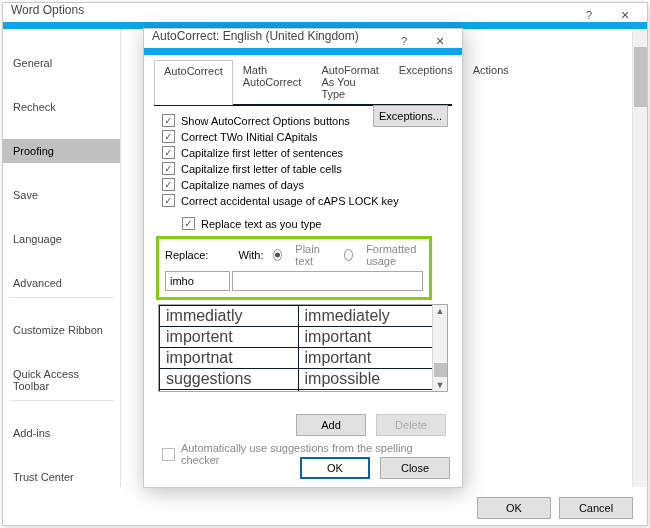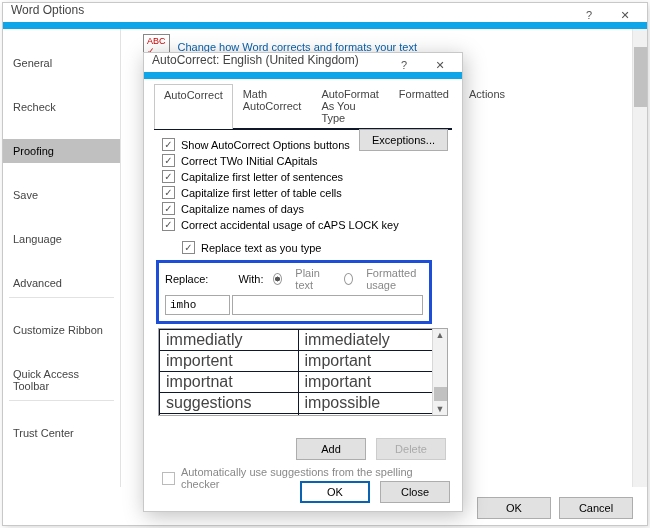--- a/index.html
+++ b/index.html
@@ -17,41 +17,41 @@
   .side-sep { height: 1px; background: #e2e2e2; margin: 2px 6px; }
   .main { flex: 1; padding: 6px 10px 6px 22px; color: #444; position: relative; overflow: hidden; }
   .scrollstub { position: absolute; right: 0; top: 0; bottom: 0; width: 15px; background: #f1f1f1; border-left: 1px solid #e4e4e4; display: flex; flex-direction: column; align-items: center; }
   .scrollstub .thumb { background: #c1c1c1; width: 13px; height: 60px; margin-top: 18px; }
   .abc-icon { display:inline-block; border:1px solid #888; padding:1px 3px; font-size:9px; color:#c00; background:#fff; position:relative; top:-1px;}
   .sect { font-weight: 600; margin: 6px 0 3px 0; color: #333; }
   .cb-row { display: flex; align-items: center; gap: 6px; margin: 4px 0 4px 4px; color: #444; }
   .cb { width: 13px; height: 13px; border: 1px solid #888; display: inline-flex; align-items: center; justify-content: center; font-size: 10px; color: #444; background:#fff;}
   .cb.empty { }
   .cb.checked::after { content: "✓"; font-size: 10px; line-height: 10px; }
-  .rowbtn { border: 1px solid #adadad; background: #e1e1e1; padding: 2px 12px; height: 22px; display:inline-flex; align-items:center;}
+  .rowbtn { border: 1px solid #adadad; background: #e1e1e1; padding: 2px 5px; height: 22px; display:inline-flex; align-items:center;}
   .rowbtn.primary { background: #fff; border:1px solid #0a63b0; box-shadow: inset 0 0 0 1px #0a63b0; }
   .footer { position: absolute; bottom: 6px; right: 14px; display: flex; gap: 8px; }
   .footer .rowbtn { width: 74px; justify-content: center; }
   
-  #acdlg { left: 143px; top: 52px; width: 320px; height: 460px; z-index: 5; box-shadow: 2px 4px 20px rgba(0,0,0,0.25); }
+  #acdlg { left: 143px; top: 28px; width: 320px; height: 460px; z-index: 5; box-shadow: 2px 4px 20px rgba(0,0,0,0.25); }
   .ac-body { padding: 4px 10px 8px 10px; position: relative; height: calc(100% - 26px); }
   .tabbar { display: flex; border-bottom: 2px solid #0f172a; margin-bottom: 8px; }
   .tab { padding: 4px 9px; border: 1px solid transparent; border-bottom: none; color: #444; font-size: 11px;}
   .tab.active { border-color: #c8c8c8; background: #fff; position: relative; top: 1px; }
   .ac-cb-row { display:flex; align-items:center; gap:6px; margin: 3px 0 3px 8px; }
   .ac-cb { width:13px;height:13px;border:1px solid #888;background:#fff;display:inline-flex;align-items:center;justify-content:center;}
   .ac-cb.checked::after{content:"✓";font-size:10px;color:#555;}
   .exc-btn { position:absolute; right:14px; top:50px; }
-  .redbox { border: 3px solid #1d4ed8; margin: 6px 20px 4px 2px; padding: 4px 6px 6px 6px; }
+  .redbox { border: 3px solid #84cc16; margin: 6px 20px 4px 2px; padding: 4px 6px 6px 6px; }
   .flds { display:flex; gap: 10px; align-items:center; margin-bottom:4px;}
   .radio { width:12px;height:12px;border:1px solid #999;border-radius:50%;display:inline-block;margin-right:3px;}
   .radio.sel { background: radial-gradient(circle,#555 0 40%,#fff 42% 100%);}
   .inprow { display:flex; gap:2px; }
   .inprow input { border:1px solid #a8a8a8; height:20px; padding:0 4px; font-size:11px; }
-  #rep-in { width:65px;font-family:Liberation Mono, monospace; }
+  #rep-in { width:65px; }
   #with-in { flex:1; }
   .listbox { border:1px solid #a8a8a8; margin: 0 4px; height: 88px; overflow:hidden; position:relative; }
   .listbox table { width:100%; border-collapse: collapse; }
   .listbox td { border:1px solid #0f172a; padding:1px 6px; color:#444; font-size:16px; height:14px;}
   .listbox .lscroll { position:absolute; right:0; top:0; bottom:0; width:15px; background:#f1f1f1; display:flex; flex-direction:column; justify-content:space-between; align-items:center; border-left:1px solid #d8d8d8;}
   .lscroll .arr { font-size:9px; color:#666; padding:1px;}
   .lscroll .thumb { width:13px; height:14px; background:#c1c1c1; position:absolute; bottom:14px;}
   .actionrow { display:flex; justify-content:flex-end; gap:10px; margin:8px 6px 6px 0; }
   .actionrow .rowbtn { width:70px; justify-content:center;margin-top:14px; }
   .auto-sug { display:flex; align-items:center; gap:6px; margin:2px 0 0 8px; color:#888;}
@@ -76,20 +76,21 @@
       <div class="side-item">General</div>
       <div class="side-item">Recheck</div>
       <div class="side-item selected">Proofing</div>
       <div class="side-item">Save</div>
       <div class="side-item">Language</div>
       <div class="side-item">Advanced</div>
       <div class="side-sep"></div>
       <div class="side-item">Customize Ribbon</div>
       <div class="side-item">Quick Access Toolbar</div>
       <div class="side-sep"></div>
+      <div class="side-item">Add-ins</div>
       <div class="side-item">Trust Center</div>
     </div>
     <div class="main">
       <div style="display:flex;align-items:center;gap:8px;margin-bottom:6px;">
         <span class="abc-icon">ABC<br>✓</span>
         <span class="mainlink">Change how Word corrects and formats your text</span>
       </div>
       <div class="sect">Au</div>
       <div class="cb-row">
           <span>Ch</span>
@@ -158,21 +159,21 @@
   <div class="titlebar">
     <span class="title">AutoCorrect: English (United Kingdom)</span>
     <div class="wbtn">?</div>
     <div class="wbtn">✕</div>
   </div>
   <div class="ac-body">
     <div class="tabbar">
       <div class="tab active">AutoCorrect</div>
       <div class="tab">Math AutoCorrect</div>
       <div class="tab">AutoFormat As You Type</div>
-      <div class="tab">Formatted</div>
+      <div class="tab">Exceptions</div>
       <div class="tab">Actions</div>
     </div>
 
     <div class="ac-cb-row">
         <span class="ac-cb checked"></span>
         <span>Show AutoCorrect Options buttons</span>
       </div>
     <span class="rowbtn exc-btn">Exceptions...</span>
     <div class="ac-cb-row">
         <span class="ac-cb checked"></span>

